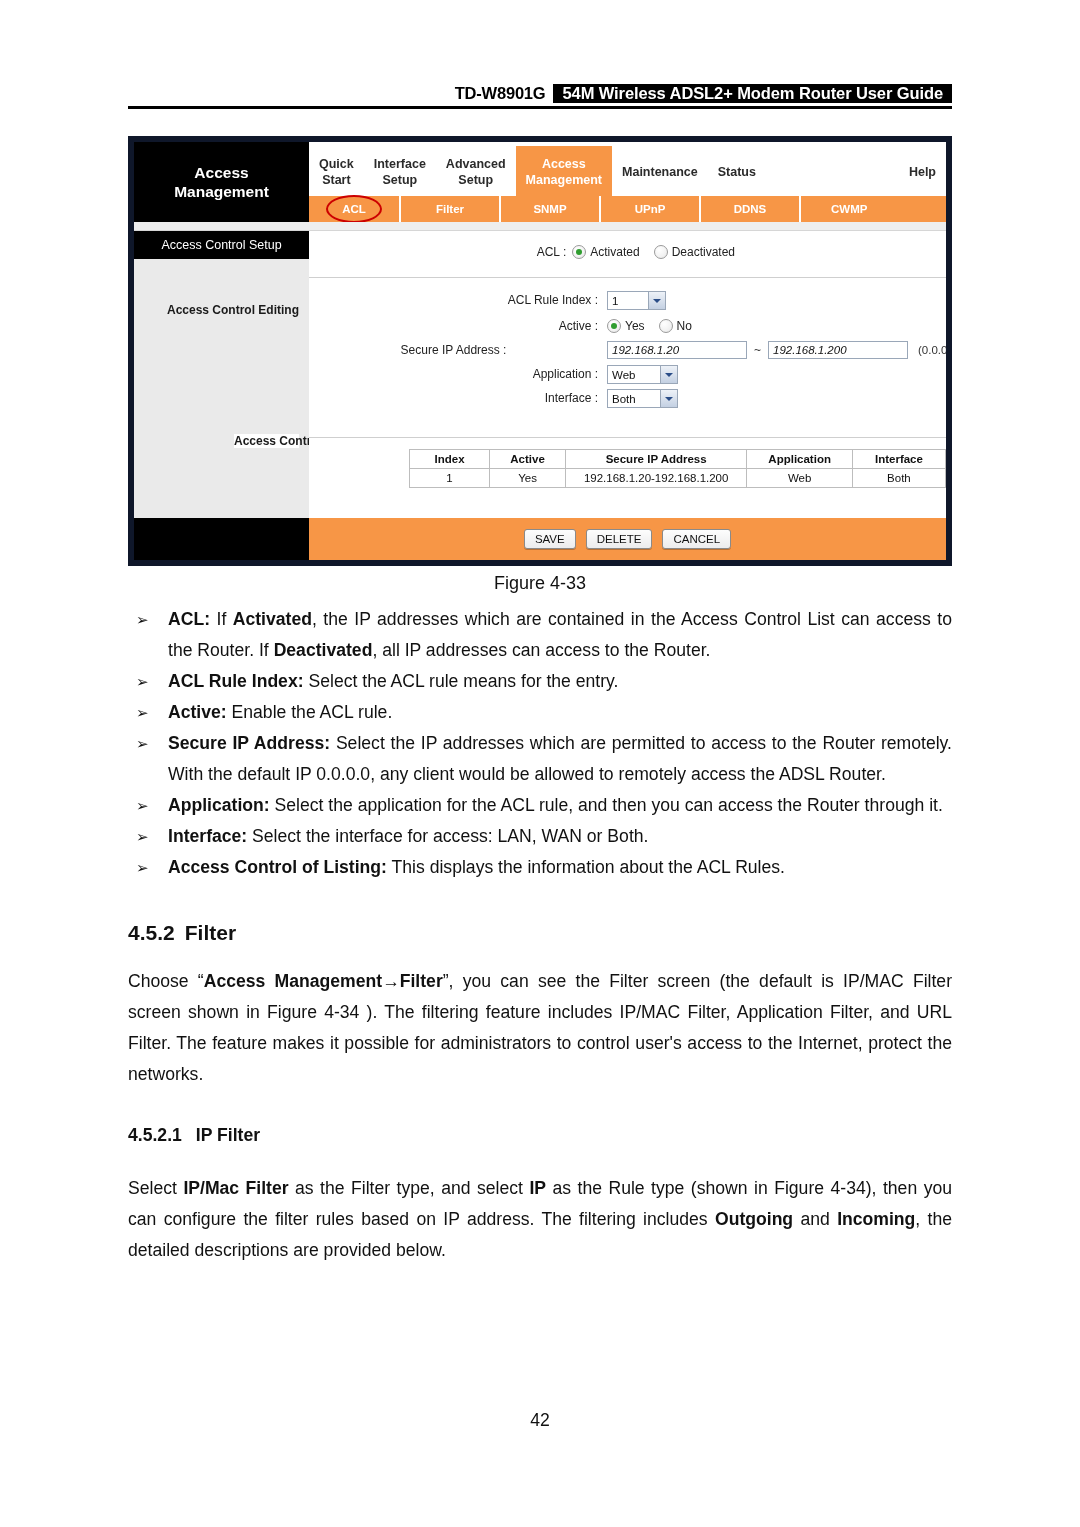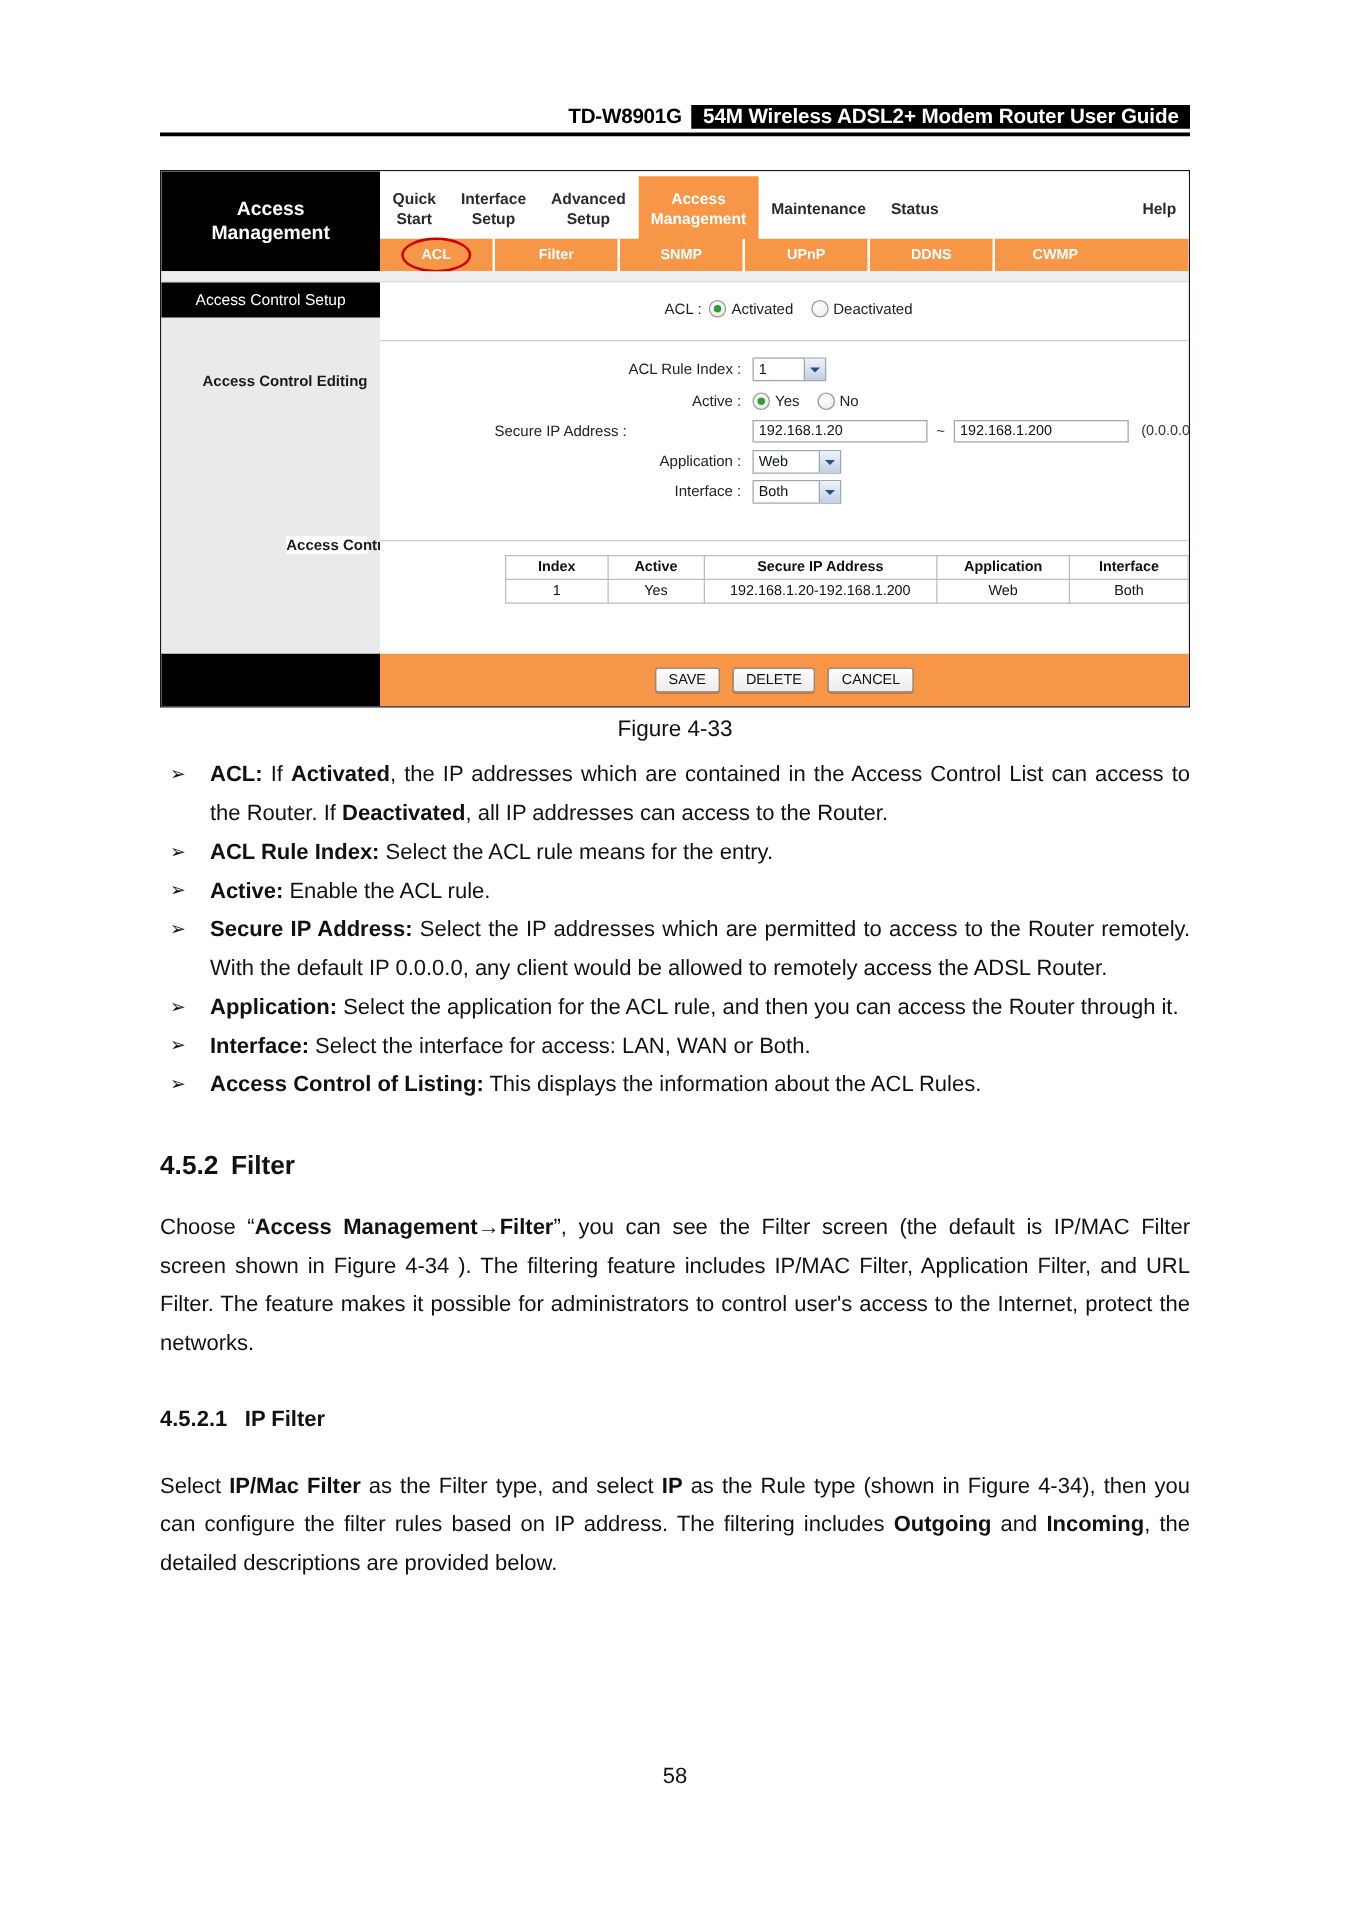--- a/index.html
+++ b/index.html
@@ -59,21 +59,21 @@
   }
 
   
   .router-ui {
     position: absolute;
     left: 128px;
     top: 136px;
     width: 824px;
     height: 430px;
     background: #ffffff;
-    border: 1px solid #0f172a;
+    border: 6px solid #0f172a;
     box-sizing: border-box;
     overflow: hidden;
   }
 
   
   .nav-wrap {
     position: relative;
     height: 80px;
     background: #ffffff;
   }
@@ -259,20 +259,21 @@
   .tinput {
     border: 1px solid #9aa7b8;
     background: #ffffff;
     height: 18px;
     line-height: 18px;
     font-size: 11.5px;
     padding: 0 4px;
     box-sizing: border-box;
     color: #111;
     font-family: "Liberation Sans", sans-serif;
+    font-style: italic;
   }
   .tilde { margin: 0 7px; font-size: 12px; color: #333; }
   .hint { font-size: 11.5px; color: #333; margin-left: 10px; }
 
   
   .tselect {
     border: 1px solid #9aa7b8;
     background: #ffffff;
     height: 19px;
     display: inline-flex;
@@ -645,13 +646,13 @@
 
   <p class="para"><span>Choose “</span><b>Access Management→Filter</b><span>”, you can see the Filter screen (the default is IP/MAC Filter screen shown in Figure 4-34 ). The filtering feature includes IP/MAC Filter, Application Filter, and URL Filter. The feature makes it possible for administrators to control user's access to the Internet, protect the networks.</span></p>
 
   <div class="h3">
     <span class="num">4.5.2.1</span><span>IP Filter</span>
   </div>
 
   <p class="para"><span>Select </span><b>IP/Mac Filter</b><span> as the Filter type, and select </span><b>IP</b><span> as the Rule type (shown in Figure 4-34), then you can configure the filter rules based on IP address. The filtering includes </span><b>Outgoing</b><span> and </span><b>Incoming</b><span>, the detailed descriptions are provided below.</span></p>
 </div>
 
-<div class="page-number">58</div>
+<div class="page-number">42</div>
 
 </body></html>

